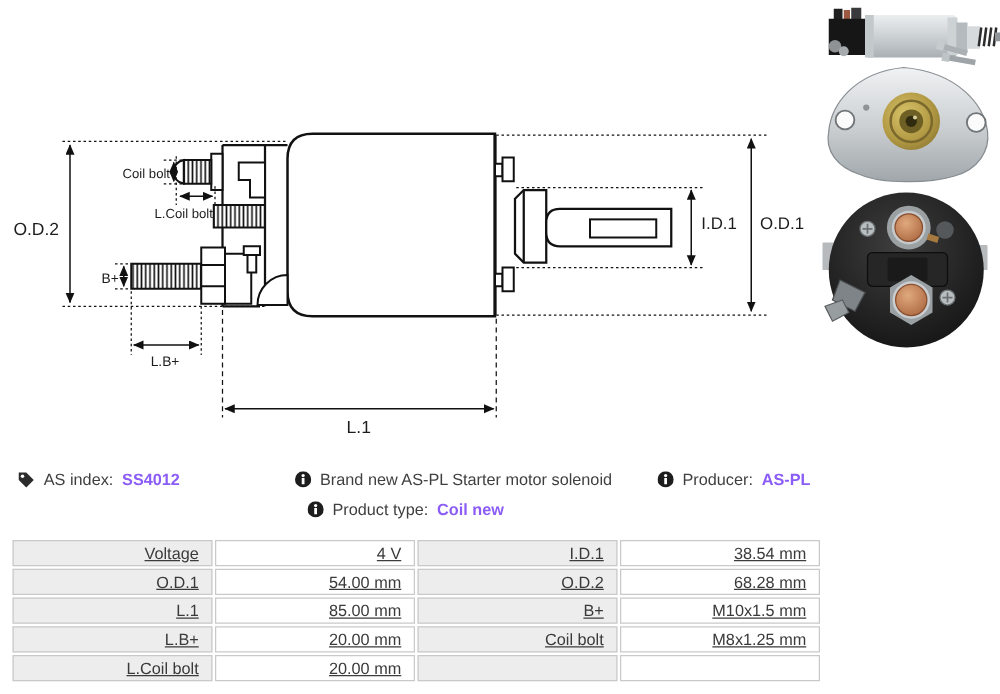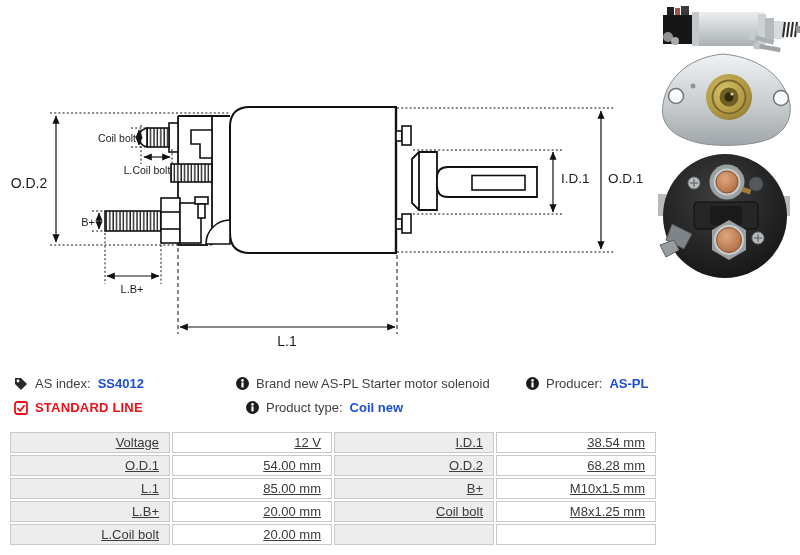--- a/index.html
+++ b/index.html
@@ -2,21 +2,21 @@
 <html><head>
 <meta charset="utf-8">
 <style>
   html,body{margin:0;padding:0;background:#fff;}
   .page{position:relative;width:800px;height:555px;background:#fff;overflow:hidden;
         font-family:"Liberation Sans",sans-serif;color:#3d3d3d;}
   svg text{font-family:"Liberation Sans",sans-serif;}
   .abs{position:absolute;}
   
   .irow{position:absolute;display:flex;align-items:center;gap:7px;font-size:13px;color:#3f3f3f;white-space:nowrap;}
-  .irow b{color:#1d4ed8;}
+  .irow b{color:#8b5cf6;}
   .red{color:#e8121a;font-weight:bold;letter-spacing:.2px;}
   
   table.spec{position:absolute;left:8px;top:430px;border-collapse:separate;border-spacing:2px;table-layout:fixed;text-decoration:underline;}
   table.spec td{width:146px;height:19px;border:1px solid #c9c9c9;font-size:13px;color:#3a3a3a;
                 text-align:right;padding:0 10px 0 2px;vertical-align:middle;}
   td.lc{background:#ededed;}
   td.vc{background:#ffffff;}
   .logo-wrap{position:absolute;left:584px;top:391px;width:72px;height:32px;}
 </style>
 </head>
@@ -236,27 +236,20 @@
 
   <div class="irow" style="left:14px;top:376px">
     <svg width="14" height="14" viewBox="0 0 14 14">
       <path d="M1,1 h6 l6,6 -6,6 -6,-6 z" fill="#2b2b2b"></path>
         <circle cx="4" cy="4" r="1.4" fill="#fff"></circle>
     </svg>
     <span>AS index:</span>
     <b>SS4012</b>
   </div>
 
-  <div class="irow" style="left:14px;top:400px">
-    <svg width="14" height="14" viewBox="0 0 14 14">
-      <rect x="1" y="1" width="12" height="12" rx="2" fill="#fff" stroke="#e8121a" stroke-width="1.8"></rect>
-      <path d="M3.5,7 l2.6,2.8 L10.6,4.2" fill="none" stroke="#e8121a" stroke-width="1.8"></path>
-    </svg>
-    <span class="red">STANDARD LINE</span>
-  </div>
 
   <div class="irow" style="left:236px;top:376px">
     <svg width="13" height="13" viewBox="0 0 13 13">
       <circle cx="6.5" cy="6.5" r="6.5" fill="#1d1d1d"></circle>
       <circle cx="6.5" cy="3.4" r="1.3" fill="#fff"></circle>
         <rect x="5.4" y="5.4" width="2.2" height="5" fill="#fff"></rect>
     </svg>
     <span>Brand new AS-PL Starter motor solenoid</span>
   </div>
 
@@ -278,21 +271,21 @@
     </svg>
     <span>Producer:</span>
     <b>AS-PL</b>
   </div>
 
 
   <table class="spec">
     <tbody>
       <tr>
         <td class="lc">Voltage</td>
-        <td class="vc">12 V</td>
+        <td class="vc">4 V</td>
         <td class="lc">I.D.1</td>
         <td class="vc">38.54 mm</td>
       </tr>
       <tr>
         <td class="lc">O.D.1</td>
         <td class="vc">54.00 mm</td>
         <td class="lc">O.D.2</td>
         <td class="vc">68.28 mm</td>
       </tr>
       <tr>

